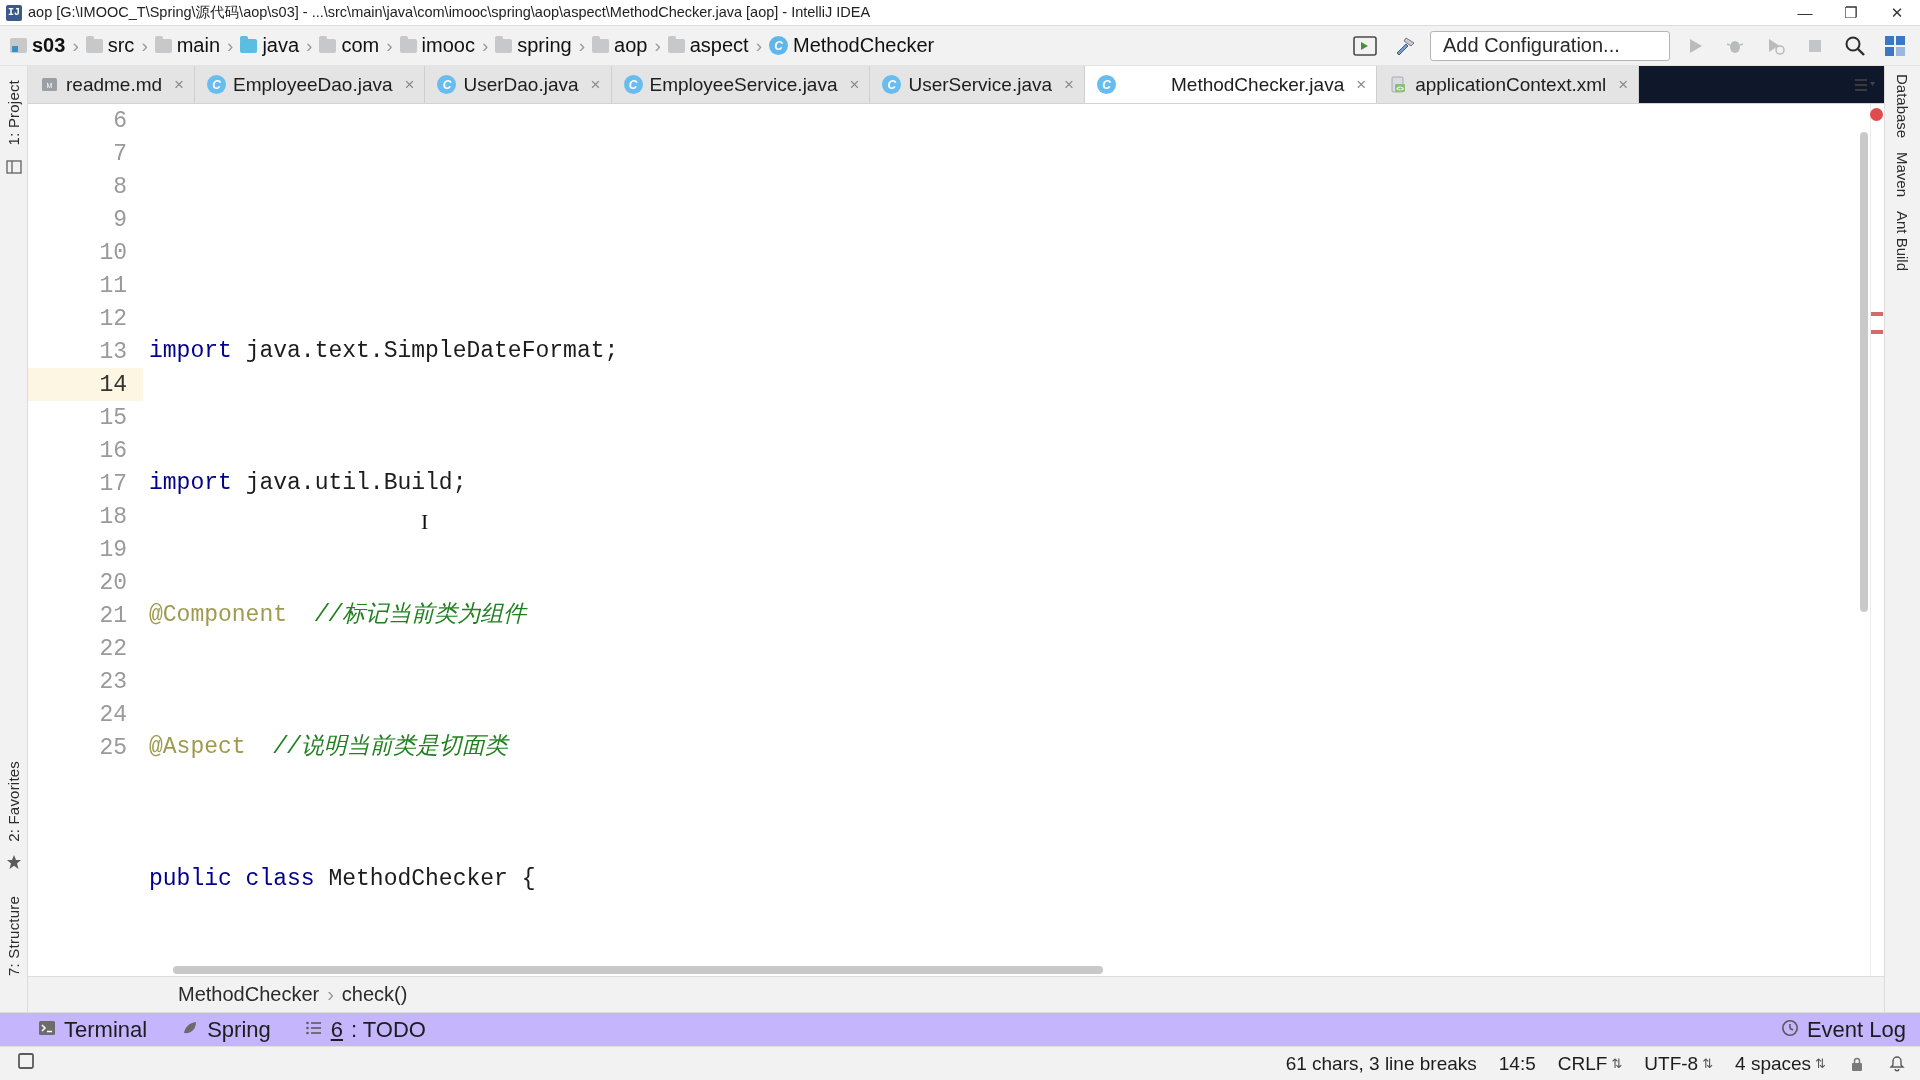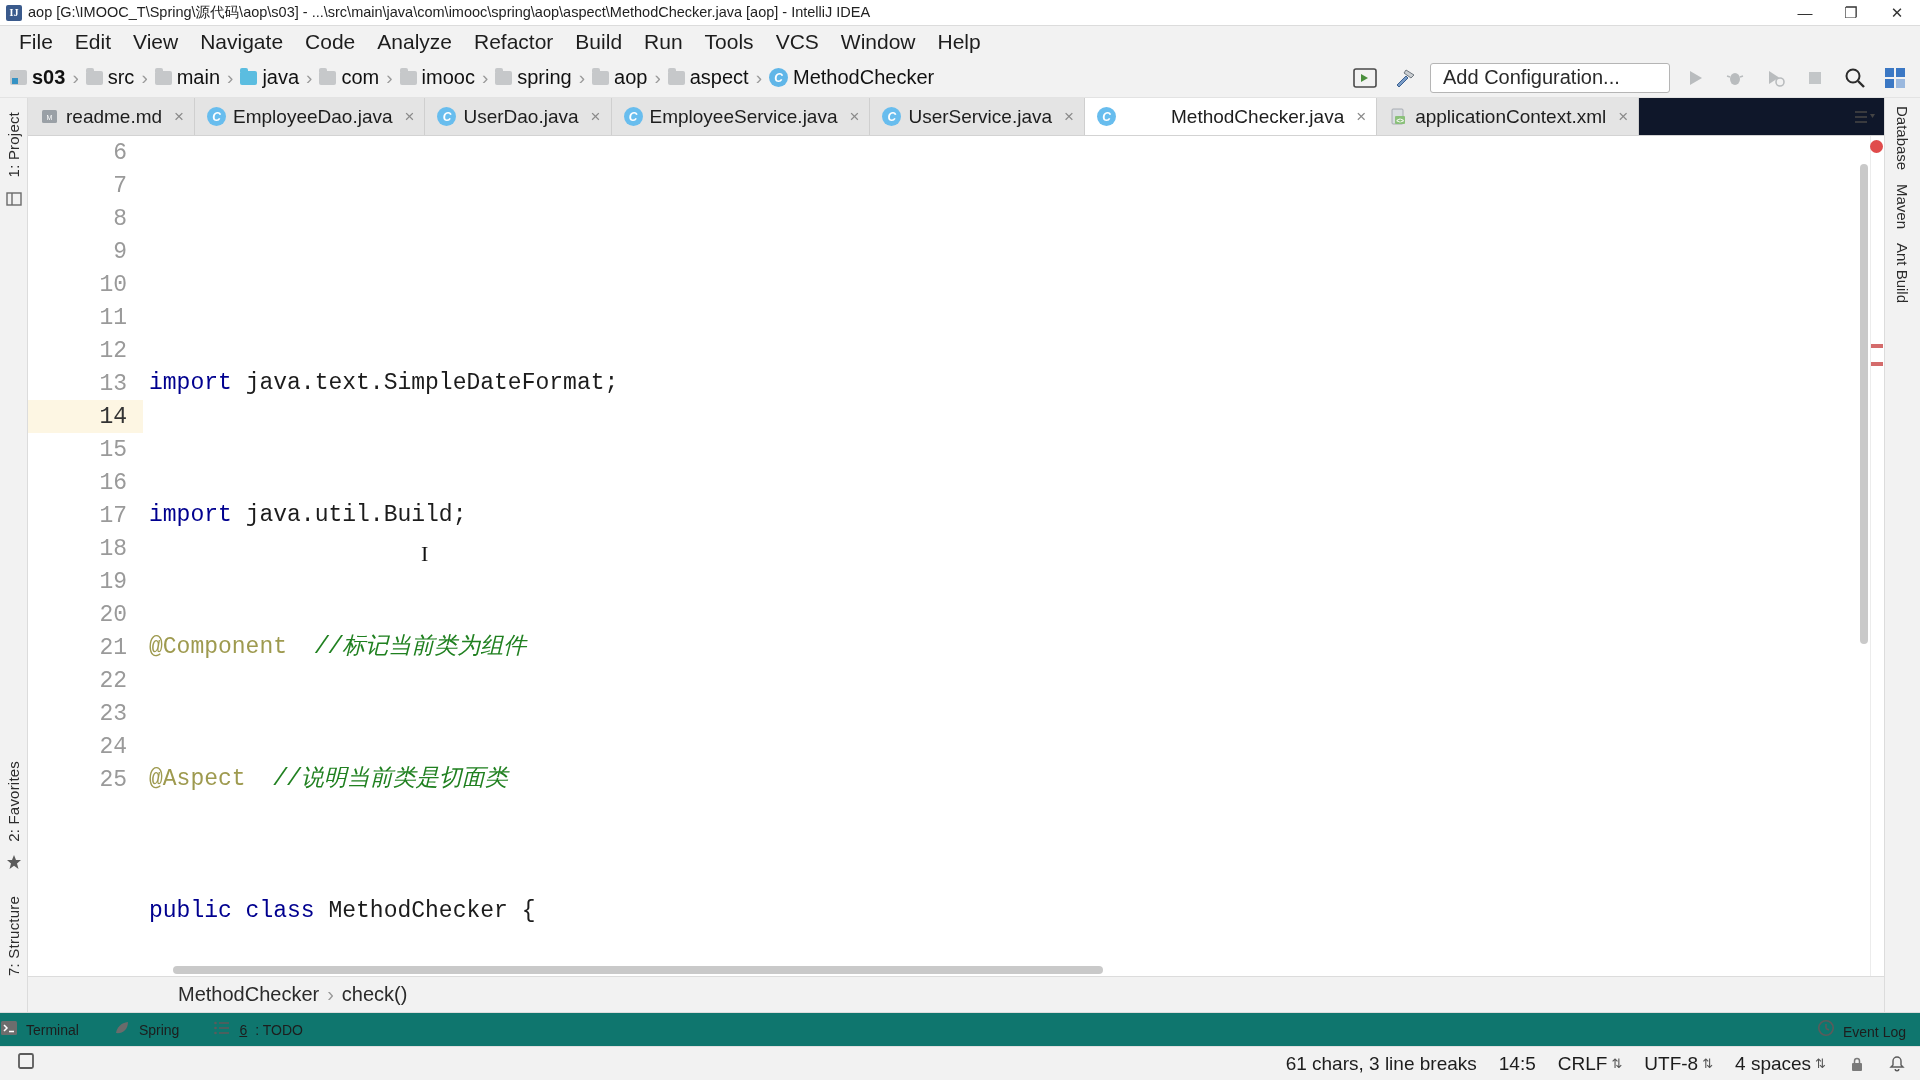--- a/index.html
+++ b/index.html
@@ -15,21 +15,21 @@
   .app { width: 1920px; height: 1080px; display: flex; flex-direction: column; background:#f0f0f0; }
 
   
   .titlebar {
     height: 26px; background:#ffffff; border-bottom:1px solid #dcdcdc;
     display:flex; align-items:center; padding:0 0 0 6px; flex:0 0 26px;
   }
   .title-ico {
     width:16px; height:16px; background:#3a5a8c; color:#fff; font-size:10px;
     display:flex; align-items:center; justify-content:center; border-radius:2px;
-    font-weight:bold; margin-right:6px; font-family:Liberation Serif, serif;
+    font-weight:bold; margin-right:6px; font-family:Liberation Mono, monospace;
   }
   .title-text { font-size:14.5px; color:#222; white-space:nowrap; }
   .win-controls { margin-left:auto; display:flex; height:26px; }
   .win-btn { width:46px; height:26px; display:flex; align-items:center; justify-content:center; font-size:15px; color:#333; }
 
   
   .menubar { height:32px; background:#f2f2f2; display:flex; align-items:center; padding-left:8px; flex:0 0 32px; }
   .menu-item { padding:3px 11px; font-size:21px; color:#1d1d1d; white-space:nowrap; }
 
   
@@ -126,22 +126,22 @@
 
   
   .editor-crumbs{
     height:36px;background:#f2f2f2;border-top:1px solid #dcdcdc;display:flex;align-items:center;
     padding-left:150px;font-size:20px;color:#2b2b2b;gap:8px;flex:0 0 36px;
   }
   .editor-crumbs .sep{color:#9a9a9a;}
 
   
   .toolbar-bottom{
-    height:34px;background:#0f766e;border-top:1px solid #dcdcdc;display:flex;align-items:center;
-    gap:34px;font-size:14px;color:#1d1d1d;flex:0 0 34px;
+    height:34px;background:#c4b5fd;border-top:1px solid #dcdcdc;display:flex;align-items:center;
+    padding-left:38px;gap:34px;font-size:22px;color:#1d1d1d;flex:0 0 34px;
   }
   .tw{display:flex;align-items:center;gap:8px;white-space:nowrap;}
   .tw-right{margin-left:auto;display:flex;align-items:flex-end;gap:8px;padding-right:14px;}
 
   
   .statusbar{
     height:34px;background:#f2f2f2;border-top:1px solid #e0e0e0;display:flex;align-items:center;
     padding:0 14px 0 16px;font-size:19px;color:#1d1d1d;flex:0 0 34px;
   }
   .st-left{display:flex;align-items:center;gap:10px;}
@@ -157,35 +157,20 @@
   <div class="titlebar">
     <div class="title-ico">IJ</div>
     <div class="title-text">aop [G:\IMOOC_T\Spring\源代码\aop\s03] - ...\src\main\java\com\imooc\spring\aop\aspect\MethodChecker.java [aop] - IntelliJ IDEA</div>
     <div class="win-controls">
       <div class="win-btn">—</div>
       <div class="win-btn">❐</div>
       <div class="win-btn close">✕</div>
     </div>
   </div>
 
-  <div class="menubar">
-    <div class="menu-item">File</div>
-    <div class="menu-item">Edit</div>
-    <div class="menu-item">View</div>
-    <div class="menu-item">Navigate</div>
-    <div class="menu-item">Code</div>
-    <div class="menu-item">Analyze</div>
-    <div class="menu-item">Refactor</div>
-    <div class="menu-item">Build</div>
-    <div class="menu-item">Run</div>
-    <div class="menu-item">Tools</div>
-    <div class="menu-item">VCS</div>
-    <div class="menu-item">Window</div>
-    <div class="menu-item">Help</div>
-  </div>
 
   <div class="navbar">
 
     <div class="crumb bold">
       <span class="mod-ico"></span>
       <span class="lbl">s03</span>
     </div>
     <span class="crumb-sep">›</span>
 
     <div class="crumb">

